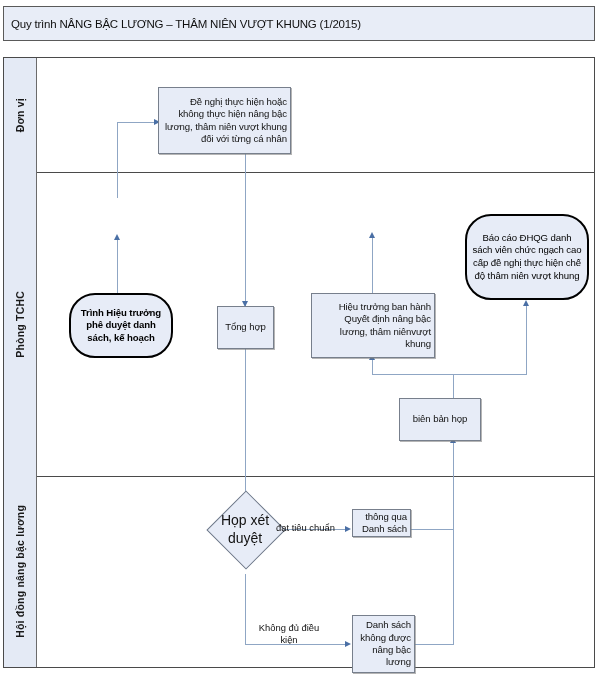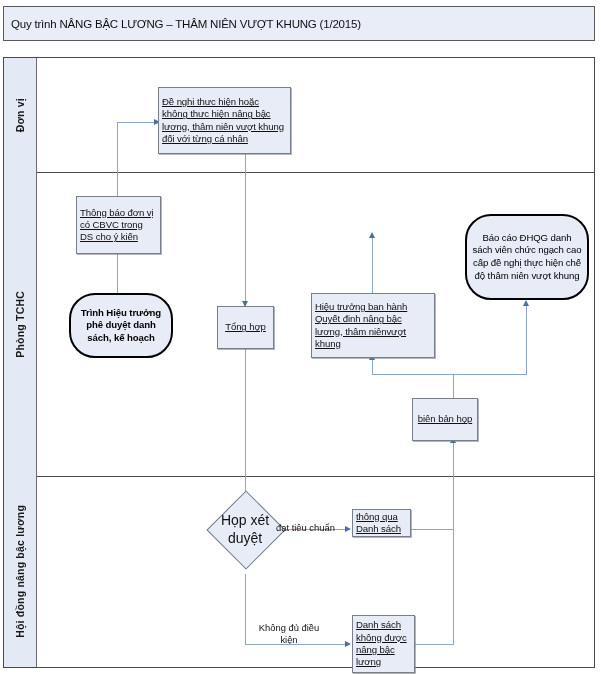--- a/index.html
+++ b/index.html
@@ -34,22 +34,22 @@
     letter-spacing:0.2px;
   }
 
   
   .node{position:absolute;box-sizing:border-box;display:flex;align-items:center;justify-content:center;}
   .proc{
     background:#e7ecf7;border:1px solid #777f8c;
     box-shadow:1px 1px 0 rgba(120,120,120,.55);
   }
   .proc .lbl{
-    font-size:9.6px;color:#111111;text-align:left;line-height:1.28;
-    padding:1px 3px;letter-spacing:-0.1px;text-decoration:underline;
+    font-size:9.6px;color:#111111;text-align:right;line-height:1.28;
+    padding:1px 3px;letter-spacing:-0.1px;
   }
   .term{
     background:#e7ecf7;border:2.5px solid #000000;border-radius:26px;
   }
   .term .lbl{
     font-size:9.6px;color:#000000;text-align:center;line-height:1.32;
     font-weight:bold;padding:1px 5px;letter-spacing:-0.1px;
   }
   .term.thin .lbl{font-weight:normal;}
 
@@ -141,42 +141,39 @@
     <div class="arw arw-r" style="left:341px;top:467.5px;"></div>
 
     <div class="ln lnv" style="left:241px;top:516px;height:70px;"></div>
     <div class="ln lnh" style="left:241px;top:586px;width:103px;"></div>
     <div class="arw arw-r" style="left:341px;top:582.5px;"></div>
 
     <div class="node proc" style="left:154px;top:29px;width:133px;height:67px;">
       <div class="lbl">Đề nghị thực hiện hoặc không thực hiện nâng bậc lương, thâm niên vượt khung đối với từng cá nhân</div>
     </div>
 
-    <div class="node proc" style="left:72px;top:138px;width:85px;height:58px;">
-      <div class="lbl">Thông báo đơn vị có CBVC trong DS cho ý kiến</div>
-    </div>
 
     <div class="node term" style="left:65px;top:235px;width:104px;height:65px;">
       <div class="lbl">Trình Hiệu trưởng phê duyệt danh sách, kế hoạch</div>
     </div>
 
     <div class="node proc" style="left:213px;top:248px;width:57px;height:43px;">
       <div class="lbl">Tổng hợp</div>
     </div>
 
 
     <div class="node proc" style="left:307px;top:235px;width:124px;height:65px;">
       <div class="lbl">Hiệu trưởng ban hành Quyết định nâng bậc lương, thâm niênvượt khung</div>
     </div>
 
     <div class="node term thin" style="left:461px;top:156px;width:124px;height:86px;">
       <div class="lbl">Báo cáo ĐHQG danh sách viên chức ngạch cao cấp đề nghị thực hiện chế độ thâm niên vượt khung</div>
     </div>
 
-    <div class="node proc" style="left:408px;top:340px;width:66px;height:43px;">
+    <div class="node proc" style="left:395px;top:340px;width:82px;height:43px;">
       <div class="lbl">biên bản họp</div>
     </div>
 
     <div class="diamond" style="left:214px;top:444px;width:54px;height:54px;">
       <div class="shape"></div>
       <div class="lbl">Họp xét duyệt</div>
     </div>
 
     <div class="node proc" style="left:348px;top:451px;width:59px;height:28px;">
       <div class="lbl">thông qua Danh sách</div>

